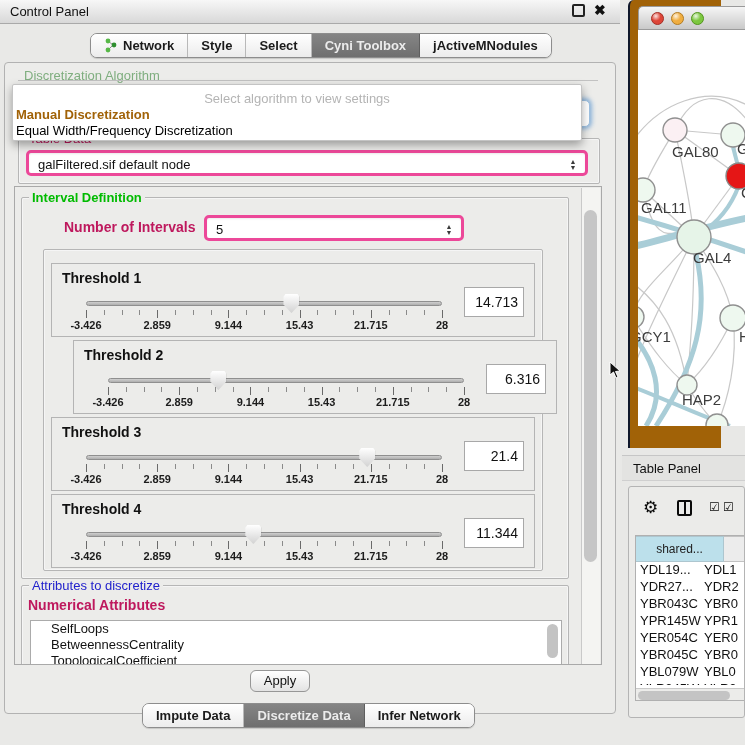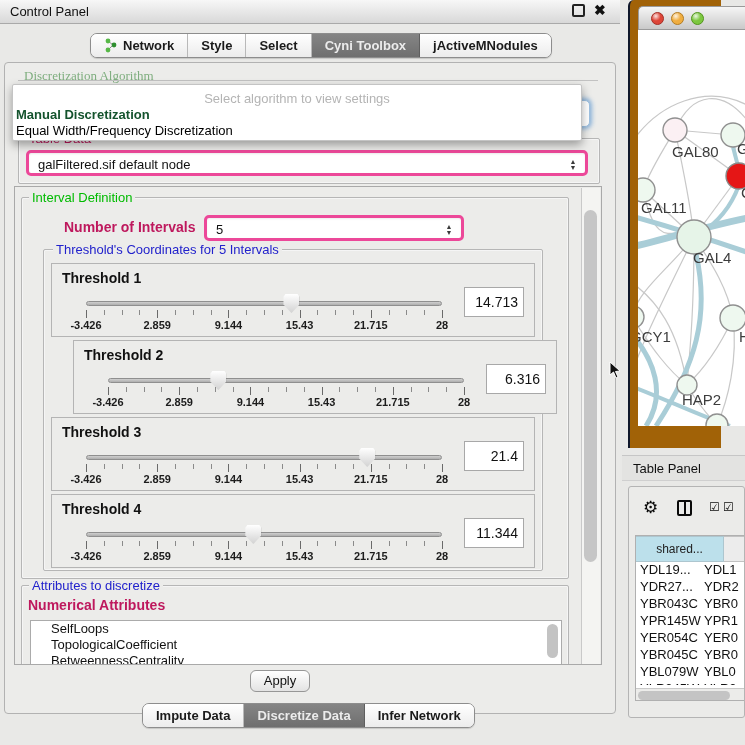--- a/index.html
+++ b/index.html
@@ -19,30 +19,30 @@
     background:#fdfdfd;box-shadow:0 1px 1px rgba(0,0,0,.15);}
   .seg .tab{display:flex;align-items:center;gap:5px;padding:0 13px;font-size:13px;font-weight:bold;color:#1a1a1a;
     background:linear-gradient(#ffffff,#ececec);border-right:1px solid #b9b9b9;white-space:nowrap;}
   .seg .tab:last-child{border-right:none;}
   .seg .tab.sel{background:linear-gradient(#858585,#6f6f6f);color:#ececec;border-right:1px solid #5f5f5f;}
 
   .cp-body{position:absolute;left:4px;top:62px;width:612px;height:652px;background:#ececea;
     border:1px solid #b2b2b2;border-radius:4px;}
 
   
-  .algo-title{position:absolute;left:24px;top:68px;font-size:13px;color:#7fae7f;font-family:Liberation Serif, serif;}
+  .algo-title{position:absolute;left:24px;top:68px;font-size:13px;color:#7fae7f;}
   .algo-line{position:absolute;left:18px;top:80px;width:580px;border-top:1px solid #c2c2c2;}
   .algo-combo-ghost{position:absolute;left:20px;top:100px;width:570px;height:27px;border-radius:5px;
     background:#fff;border:1px solid #9fc2e2;box-shadow:0 0 4px 2px rgba(90,150,210,.65);z-index:4;}
 
   
   .popup{position:absolute;left:12px;top:84px;width:570px;height:57px;background:#fff;
     border:1px solid #c4c4c4;border-radius:2px;box-shadow:0 4px 10px rgba(0,0,0,.35);z-index:10;}
   .popup .ph{position:absolute;left:0;top:6px;width:100%;text-align:center;font-size:13px;color:#b4b4b4;}
-  .popup .opt1{position:absolute;left:3px;top:22px;font-size:13px;font-weight:bold;color:#14532d;}
+  .popup .opt1{position:absolute;left:3px;top:22px;font-size:13px;font-weight:bold;color:#a16207;}
   .popup .opt2{position:absolute;left:3px;top:38px;font-size:13px;color:#000;}
 
   
   .grp{position:absolute;border:1px solid #b6b6b6;border-radius:2px;box-shadow:inset 0 0 0 1px #f5f5f5;}
   .grp-title{position:absolute;font-size:13px;background:#ececea;padding:0 3px;line-height:13px;}
   .t-green{color:#00bb00;}
   .t-blue{color:#2222cc;}
   .t-black{color:#be185d;}
 
   
@@ -181,30 +181,29 @@
     <div class="grp" style="left:18px;top:138px;width:582px;height:46px;"></div>
     <span class="grp-title t-black" style="left:26px;top:132px;">Table Data</span>
     <div class="combo" style="left:26px;top:150px;width:562px;">
       <span>galFiltered.sif default node</span>
       <span class="stepper">▲<br>▼</span>
     </div>
 
     <div class="scrollpane">
 
       <div class="grp" style="left:6px;top:10px;width:548px;height:382px;"></div>
-      <span class="grp-title t-green" style="left:14px;top:4px;">Interval Definition</span>
+      <span class="grp-title t-green" style="left:14px;top:4px;font-weight:bold;">Interval Definition</span>
 
       <span class="grp-title t-black" style="left:46px;top:34px;font-weight:bold;background:transparent;font-size:14px;">Number of Intervals</span>
       <div class="combo" style="left:189px;top:28px;width:260px;">
         <span>5</span>
         <span class="stepper">▲<br>▼</span>
       </div>
 
       <div class="grp" style="left:28px;top:62px;width:500px;height:322px;"></div>
-      <span class="grp-title t-blue" style="left:38px;top:56px;">Threshold's Coordinates for 5 Intervals</span>
 
       <div class="thr" style="top:76px;">
         <span class="tlabel">Threshold 1</span>
         <div class="track-zone">
           <div class="track"></div>
           <div class="thumb-sl" style="left: 57.7197%;"></div>
         </div>
         <div class="ticks-min"></div>
         <div class="ticks-maj"></div>
         <div class="ticklbls">
@@ -271,22 +270,22 @@
           <span class="tl3">15.43</span>
           <span class="tl4">21.715</span>
           <span class="tl5">28</span>
         </div>
         <input class="valbox" value="11.344" style="">
       </div>
 
       <div class="grp" style="left:6px;top:398px;width:548px;height:110px;">
         <div class="listbox">
           <div class="li">SelfLoops</div>
+          <div class="li">BetweennessCentrality</div>
           <div class="li">TopologicalCoefficient</div>
-          <div class="li">BetweennessCentrality</div>
           <div class="thumb"></div>
         </div>
       </div>
       <span class="grp-title t-blue" style="left:14px;top:392px;">Attributes to discretize</span>
       <span class="grp-title t-black" style="left:10px;top:412px;font-weight:bold;background:transparent;font-size:14px;">Numerical Attributes</span>
 
       <div class="vsb">
         <div class="thumb"></div>
       </div>
     </div>

